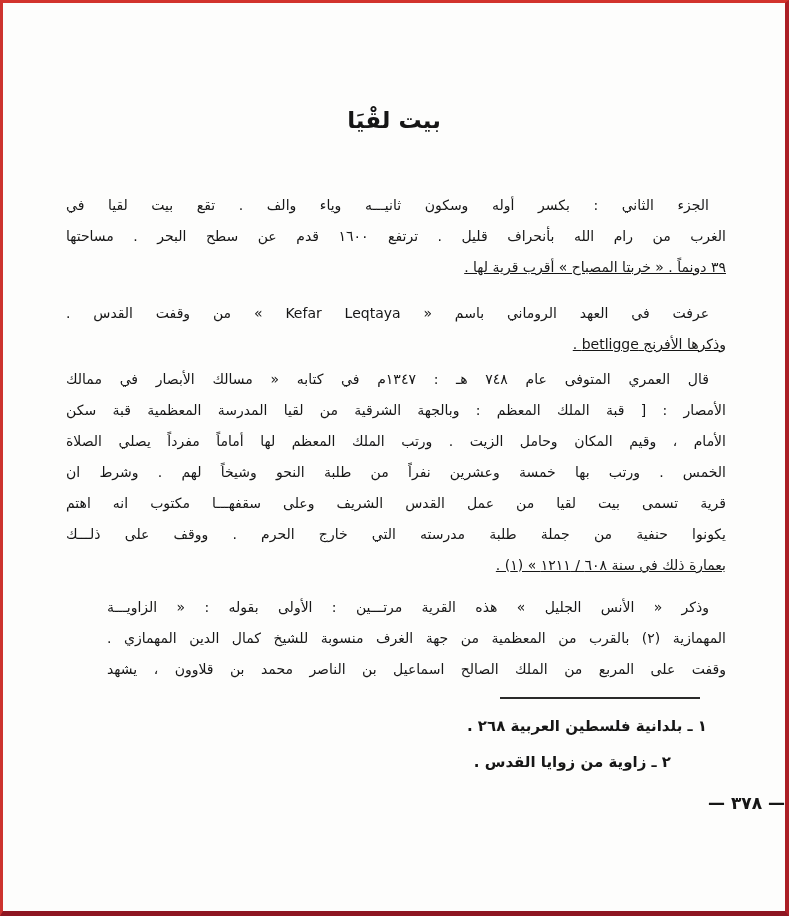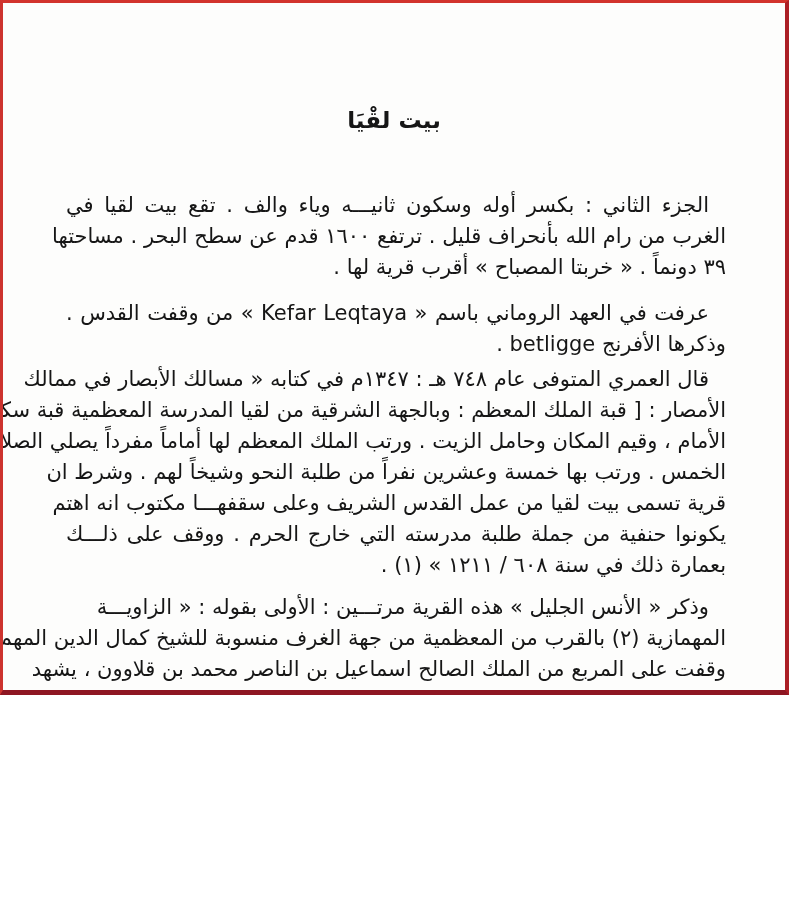--- a/index.html
+++ b/index.html
@@ -1,19 +1,19 @@
 <!DOCTYPE html>
 <html lang="ar"><head>
 <meta charset="utf-8">
 <style>
   html, body { margin: 0; padding: 0; background: #ffffff; }
   .page {
     position: relative;
     width: 789px;
-    height: 695px;
+    height: 916px;
     box-sizing: border-box;
     background: #fdfdfc;
     border-top: 3px solid #d2332d;
     border-left: 3px solid #cd332e;
     border-right: 4px solid #ab1f26;
     border-bottom: 5px solid #8e1622;
     font-family: "DejaVu Sans", sans-serif;
     color: #161616;
     direction: rtl;
     overflow: hidden;
@@ -28,27 +28,27 @@
     letter-spacing: 1px;
   }
   .para { position: absolute; right: 59px; left: 63px; }
   .p1 { top: 187px; }
   .p2 { top: 295px; }
   .p3 { top: 361px; }
   .p4 { top: 589px; margin-left: 41px; }
   .line {
     height: 31px;
     line-height: 31px;
-    font-size: 21px;
+    font-size: 14px;
     text-align: justify;
     text-align-last: justify;
     white-space: nowrap;
   }
   .line.start { text-indent: 17px; }
-  .line.end { text-align: center; text-align-last: right; }
+  .line.end { text-align: center; text-align-last: right; text-decoration: underline; }
   .fn-sep {
     position: absolute;
     top: 694px;
     right: 85px;
     width: 200px;
     border-top: 2px solid #2a2a2a;
   }
   .footnotes {
     position: absolute;
     top: 705px; right: 78px; left: 63px;
@@ -95,18 +95,19 @@
 
   <div class="para p4">
     <div class="line start">وذكر « الأنس الجليل » هذه القرية مرتـــين : الأولى بقوله : « الزاويـــة</div>
     <div class="line">المهمازية (٢) بالقرب من المعظمية من جهة الغرف منسوبة للشيخ كمال الدين المهمازي .</div>
     <div class="line">وقفت على المربع من الملك الصالح اسماعيل بن الناصر محمد بن قلاوون ، يشهد</div>
   </div>
 
   <div class="fn-sep"></div>
 
   <div class="footnotes">
+    <div class="fn">١ ـ بلدانية فلسطين العربية ٢٦٨ .</div>
     <div class="fn fn2">٢ ـ زاوية من زوايا القدس .</div>
   </div>
 
   <div class="pagenum">— ٣٧٨ —</div>
 
 </div>
 
 </body></html>

